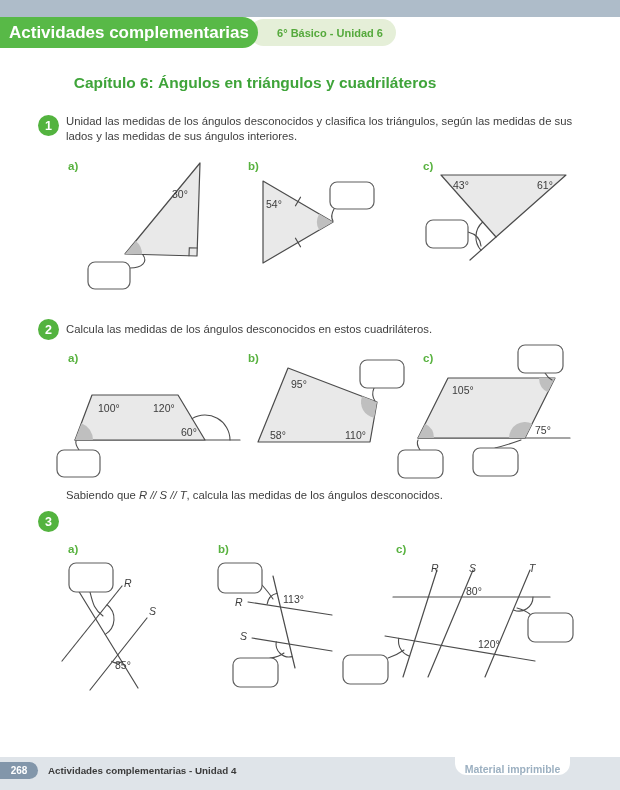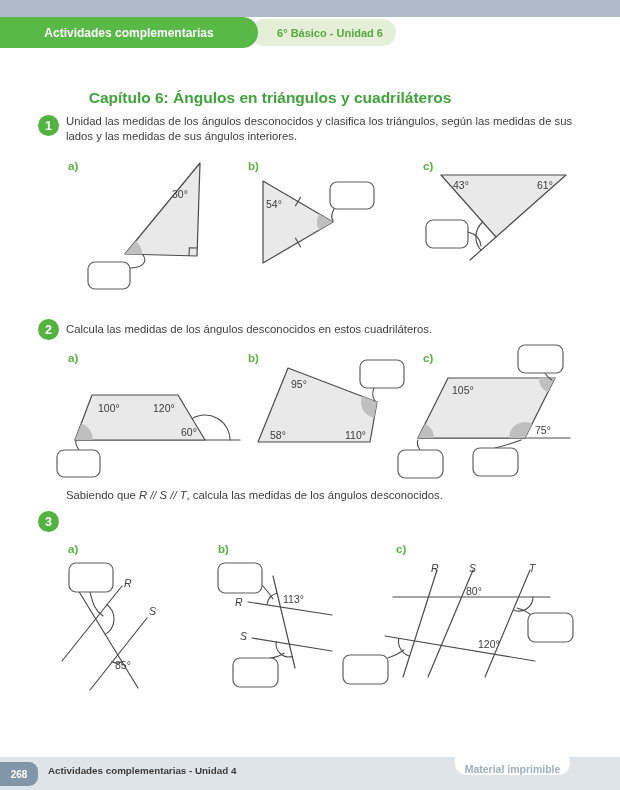--- a/index.html
+++ b/index.html
@@ -1,44 +1,44 @@
 <!DOCTYPE html>
 <html><head>
 <meta charset="utf-8">
 <style>
   html,body { margin:0; padding:0; background:#fff; font-family:"Liberation Sans",sans-serif; }
   .page { position:relative; width:620px; height:790px; background:#fff; overflow:hidden; }
 
   .top-bar { position:absolute; left:0; top:0; width:620px; height:17px; background:#aebcc9; }
   .banner { position:absolute; left:0; top:17px; width:258px; height:31px; background:#58b947;
-            border-radius:0 16px 16px 0; color:#fff; font-weight:bold; font-size:12px;
+            border-radius:0 16px 16px 0; color:#fff; font-weight:bold; font-size:17px;
             display:flex; align-items:center; justify-content:center; z-index:2; }
   .unit-pill { position:absolute; left:250px; top:19px; width:146px; height:27px; background:#e5efd8;
             border-radius:14px; color:#55a93c; font-weight:bold; font-size:11px;
             display:flex; align-items:center; justify-content:center; padding-left:14px; box-sizing:border-box; z-index:1; }
   .title { position:absolute; left:0; top:74px; width:510px; text-align:center; color:#3fa43a;
-            font-size:15.5px; font-weight:bold; margin:15px; }
+            font-size:15.5px; font-weight:bold; margin:0; }
 
   .ex-circle { position:absolute; width:21px; height:21px; border-radius:50%; background:#53b33f;
             color:#fff; font-size:12.5px; font-weight:bold; display:flex; align-items:center; justify-content:center; }
   .instr { position:absolute; left:66px; width:514px; font-size:11.3px; line-height:1.32; color:#3e3e3e; }
   .instr em { font-style:italic; }
   .part-label { position:absolute; color:#58b23f; font-weight:bold; font-size:11.5px; z-index:3; }
 
   .fig { position:absolute; }
   .tri   { fill:#e9e9e9; stroke:#4c4c4c; stroke-width:1.2; stroke-linejoin:round; }
   .wedge { fill:#bfbfbf; stroke:none; }
   .ln    { stroke:#4c4c4c; stroke-width:1.2; stroke-linecap:round; fill:none; }
   .arc   { stroke:#4c4c4c; stroke-width:1.1; fill:none; stroke-linecap:round; }
   .abox  { fill:#ffffff; stroke:#5f5f5f; stroke-width:1.2; }
   svg text { font-family:"Liberation Sans",sans-serif; font-size:10.5px; fill:#3c3c3c; }
   svg text.it { font-style:italic; }
 
   .footer-band { position:absolute; left:0; top:757px; width:620px; height:33px; background:#dfe4e9; }
-  .page-pill { position:absolute; left:0; top:762px; width:38px; height:24px; background:#8296aa;
+  .page-pill { position:absolute; left:0; top:762px; width:38px; height:17px; background:#8296aa;
             border-radius:0 9px 9px 0; color:#fff; font-size:10px; font-weight:bold;
             display:flex; align-items:center; justify-content:center; z-index:2; }
   .footer-label { position:absolute; left:48px; top:765px; font-size:9.8px; font-weight:bold; color:#3b3b3b; z-index:2; }
   .material-pill { position:absolute; left:455px; top:745px; width:115px; height:30px; background:#fff;
             border-radius:0 0 12px 12px; display:flex; align-items:flex-end; justify-content:center;
             box-sizing:border-box; color:#9cb0c1; font-size:10.5px; font-weight:bold; z-index:2; }
 </style>
 </head>
 <body>
 

